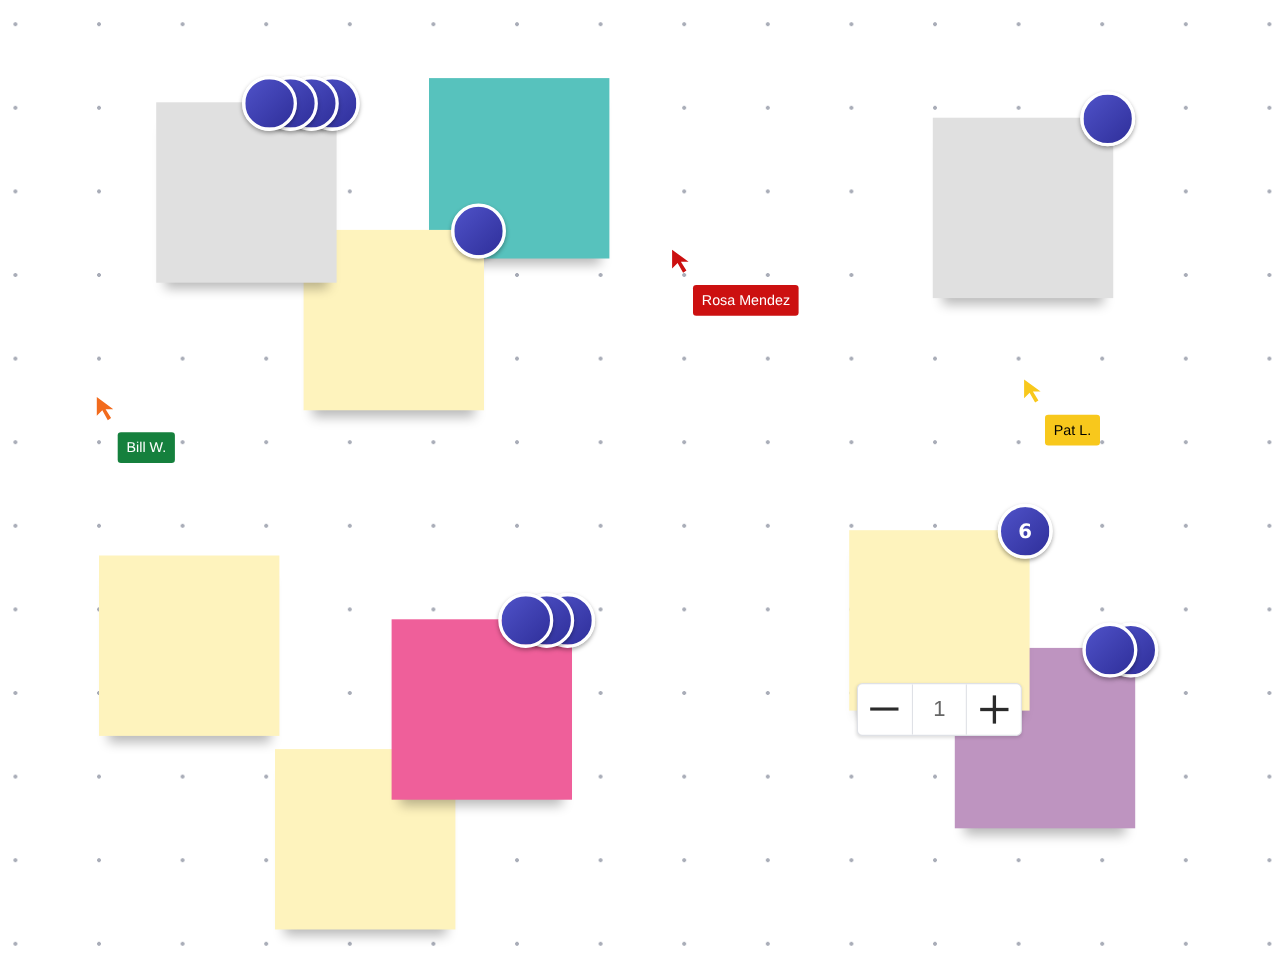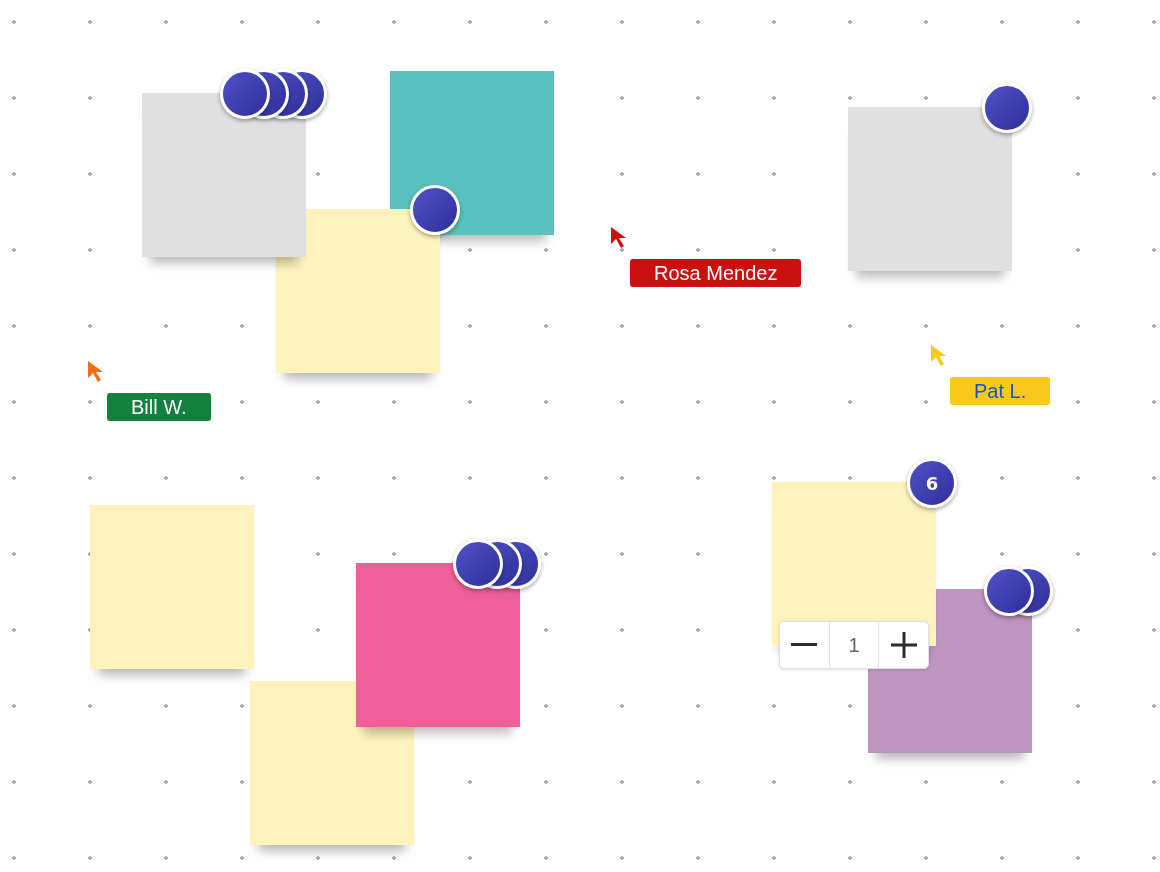--- a/index.html
+++ b/index.html
@@ -24,21 +24,21 @@
     position: absolute; top: 0; width: 44px; height: 44px; border-radius: 50%;
     background: linear-gradient(135deg, #4f52c8 0%, #2f2f9a 100%);
     border: 3px solid #ffffff;
     box-shadow: 0 2px 4px rgba(0,0,0,0.35);
     color: #fff; display: flex; align-items: center; justify-content: center;
     font-family: "DejaVu Sans", sans-serif; font-weight: bold; font-size: 18px;
   }
   .cursor { position: absolute; width: 22px; height: 26px; }
   .cursor-label {
     position: absolute; color: #fff; font-family: "Liberation Sans", sans-serif;
-    font-size: 20px; padding: 2px 24px; border-radius: 3px; line-height: 24px;
+    font-size: 13px; padding: 2px 8px; border-radius: 3px; line-height: 24px;
     white-space: nowrap;
   }
   .stepper {
     position: absolute; left: 779px; top: 621px; width: 148px; height: 46px;
     background: #fff; border: 1px solid #dfe1e6; border-radius: 5px;
     box-shadow: 0 1px 3px rgba(0,0,0,0.12);
     display: flex; overflow: hidden;
   }
   .stepper > div {
     flex: 1; display: flex; align-items: center; justify-content: center;
@@ -116,15 +116,15 @@
   <div class="cursor-label" style="left:630px;top:259px;background:#cc1010;">Rosa Mendez</div>
 
   <svg class="cursor" style="left:87px;top:360px;" viewBox="0 0 22 26">
     <path d="M1 1 L1 18 L6 13 L11 22 L14 20 L9 12 L16 12 Z" fill="#f26b1d"></path>
   </svg>
   <div class="cursor-label" style="left:107px;top:393px;background:#15803d;">Bill W.</div>
 
   <svg class="cursor" style="left:930px;top:344px;" viewBox="0 0 22 26">
     <path d="M1 1 L1 18 L6 13 L11 22 L14 20 L9 12 L16 12 Z" fill="#f8c81c"></path>
   </svg>
-  <div class="cursor-label" style="left:950px;top:377px;background:#f8c81c;color:#1d4ed8;">Pat L.</div>
+  <div class="cursor-label" style="left:950px;top:377px;background:#f8c81c;color:#000000;">Pat L.</div>
 
 </div>
 
 </body></html>

